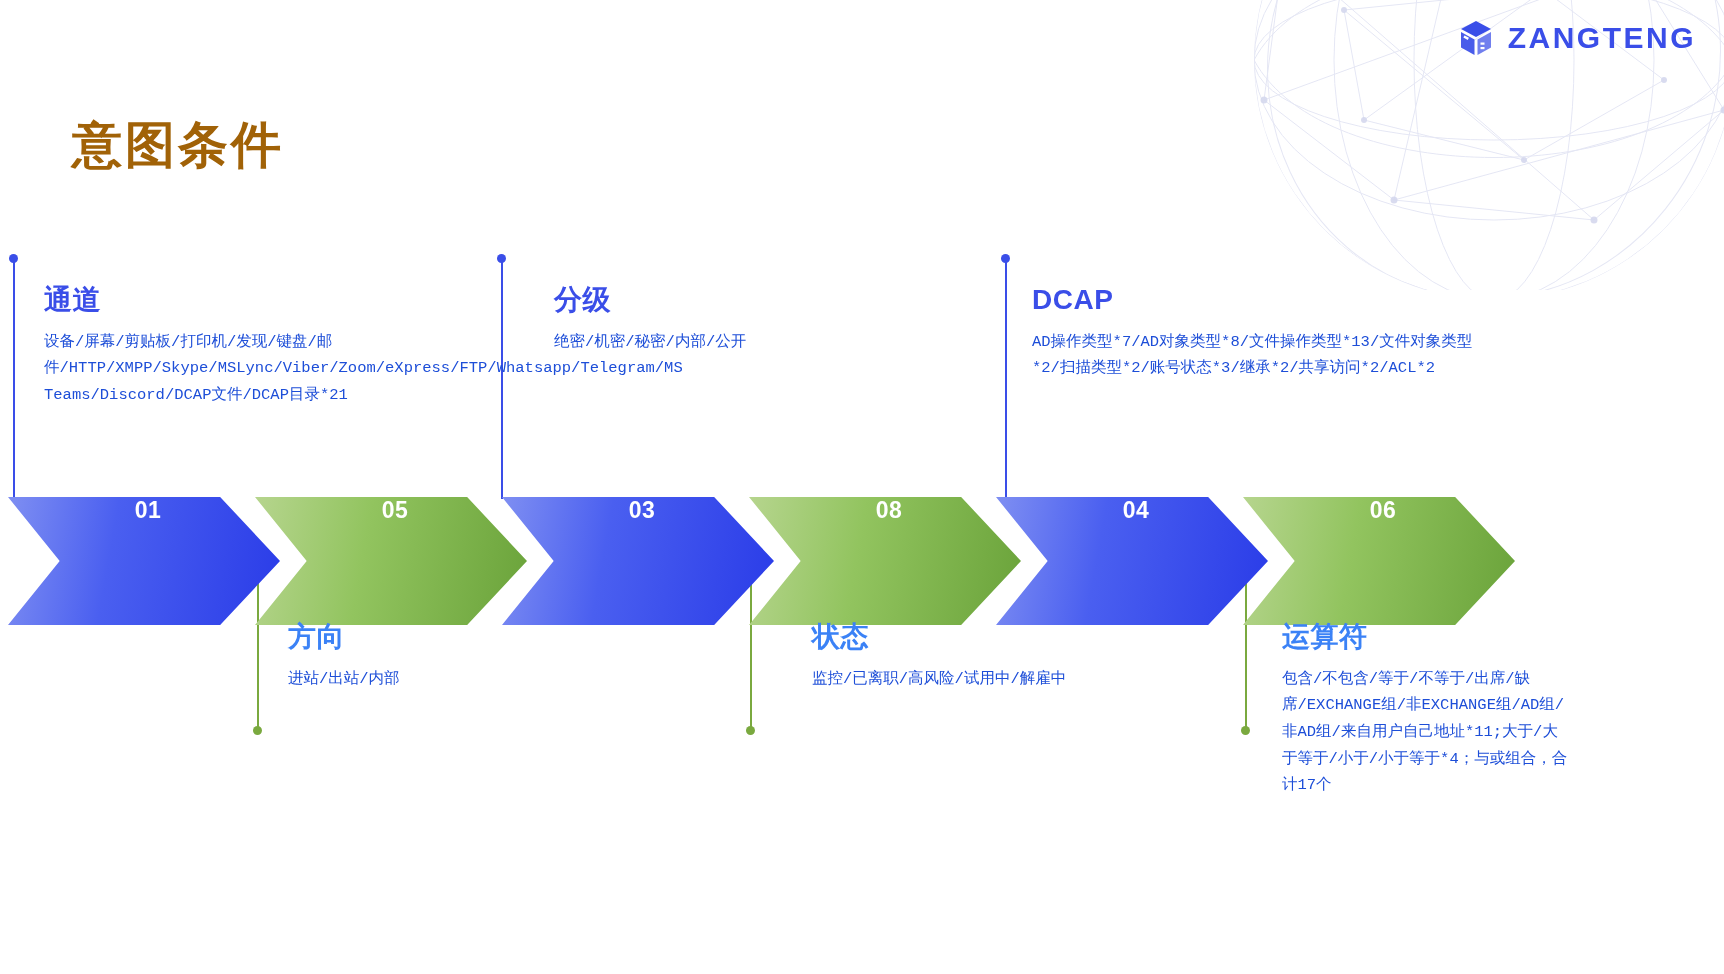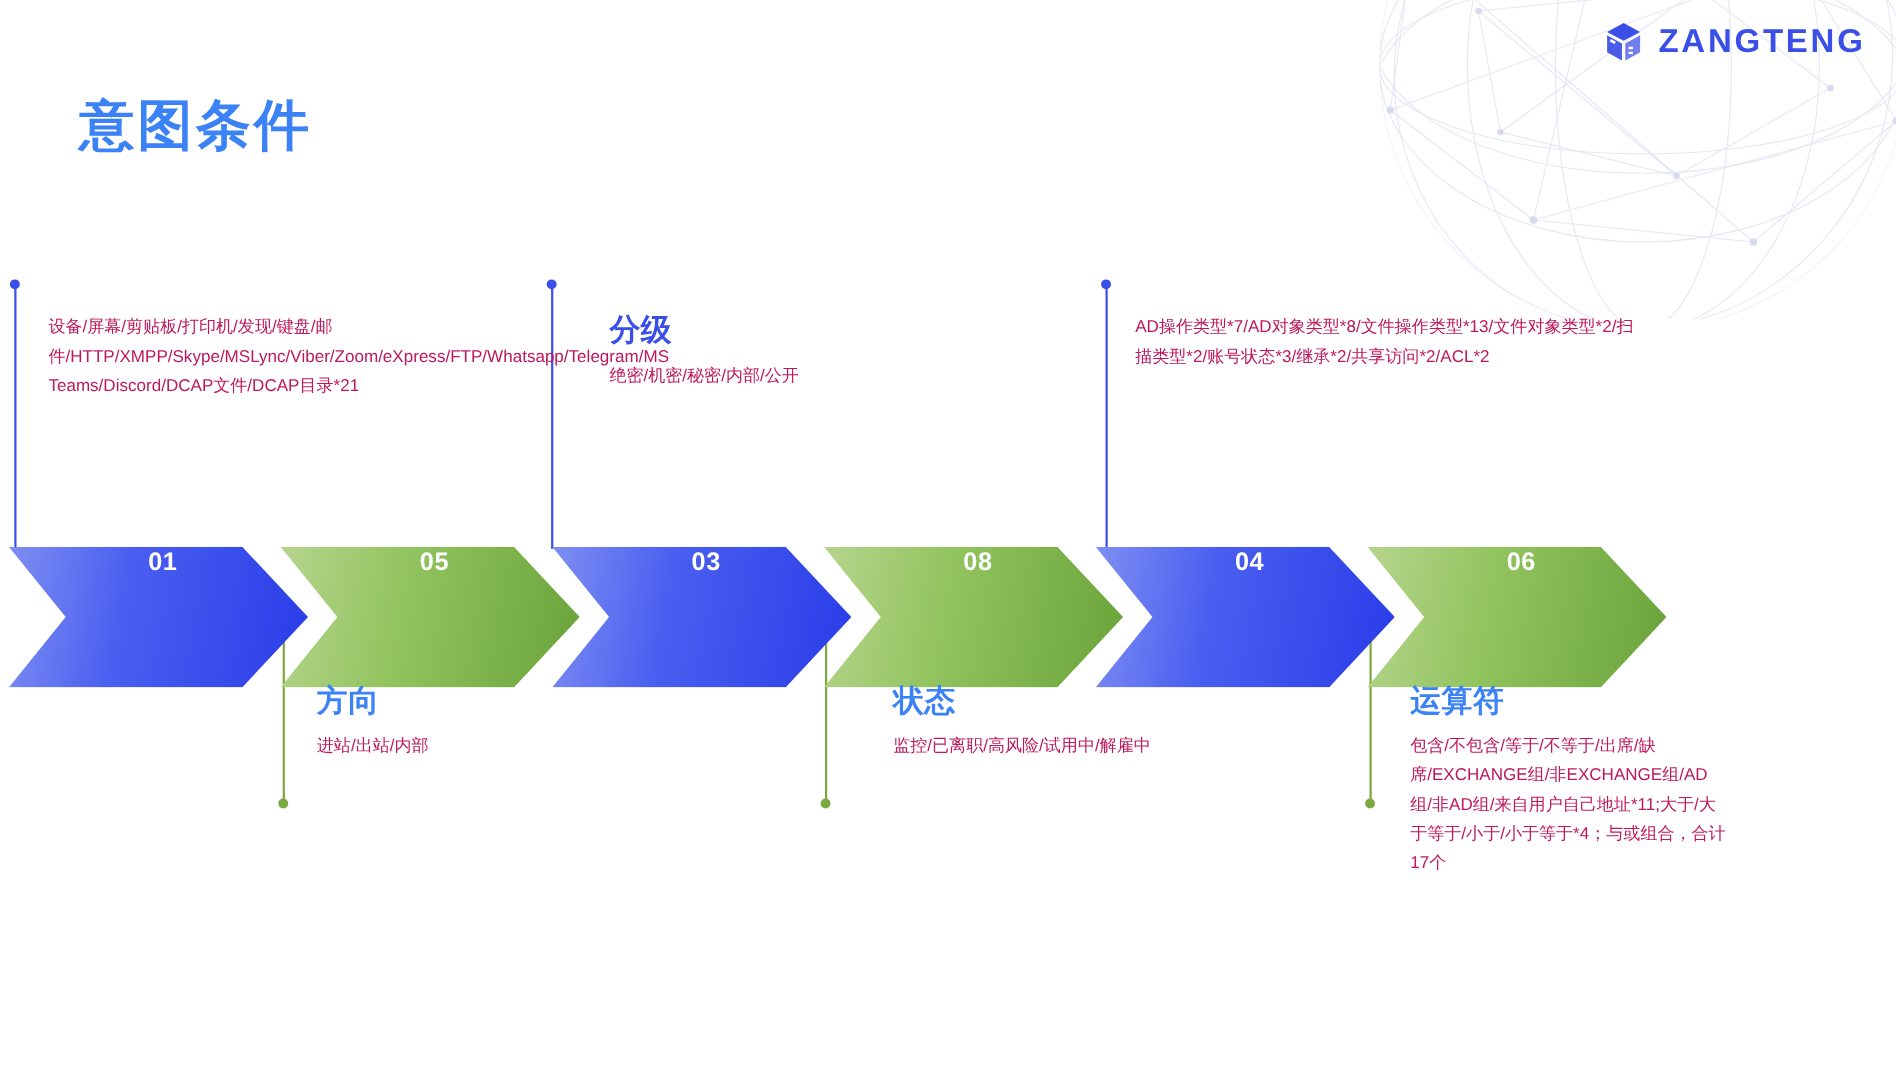--- a/index.html
+++ b/index.html
@@ -24,22 +24,22 @@
     display: flex; align-items: center; gap: 12px;
   }
   .logo-mark { width: 40px; height: 40px; }
   .logo-text {
     font-size: 30px; font-weight: 700; letter-spacing: 2.5px;
     color: #3a4ee8; font-family: "Liberation Sans", sans-serif;
   }
 
   
   .title {
-    position: absolute; left: 72px; top: 81px;
-    font-size: 50px; font-weight: 700; color: #3b82f6;
+    position: absolute; left: 72px; top: 112px;
+    font-size: 50px; font-weight: 700; color: #a16207;
     letter-spacing: 3px;
     font-family: "Liberation Sans", "DejaVu Sans", sans-serif;
   }
 
   
   .arrows { position: absolute; left: 0; top: 497px; width: 1724px; height: 128px; }
   .arrow {
     position: absolute; top: 0; height: 128px; width: 272px;
     display: flex; align-items: flex-start; justify-content: center;
     clip-path: polygon(0 0, 78% 0, 100% 50%, 78% 100%, 0 100%, 19% 50%);
@@ -60,22 +60,22 @@
 
   
   .block { position: absolute; }
   .block h3 {
     font-size: 28px; font-weight: 700; letter-spacing: .5px;
     margin-bottom: 13px; line-height: 1.1;
   }
   .block.top h3    { color: #3a4ee8; }
   .block.bottom h3 { color: #3b82f6; }
   .block p {
-    font-size: 15.5px; line-height: 1.72; color: #be185d;
-    font-family: Liberation Sans, sans-serif;
+    font-size: 15.5px; line-height: 1.72; color: #1d4ed8;
+    font-family: Liberation Mono, monospace;
     white-space: pre-line;
   }
 </style>
 </head>
 <body>
 
 <div class="slide">
 
   <div class="globe-wrap">
     <svg width="620" height="420" viewBox="0 0 620 420" fill="none">
@@ -172,29 +172,31 @@
     </div>
     <div class="arrow blue" style="left:996px;">
       <span class="arrow-num">04</span>
     </div>
     <div class="arrow green" style="left:1243px;">
       <span class="arrow-num">06</span>
     </div>
   </div>
 
   <div class="block top" style="left:44px; top:285px; width:430px;">
+    <h3>通道</h3>
     <p>设备/屏幕/剪贴板/打印机/发现/键盘/邮件/HTTP/XMPP/Skype/MSLync/Viber/Zoom/eXpress/FTP/Whatsapp/Telegram/MS Teams/Discord/DCAP文件/DCAP目录*21</p>
   </div>
 
   <div class="block top" style="left:554px; top:285px; width:430px;">
     <h3>分级</h3>
     <p>绝密/机密/秘密/内部/公开</p>
   </div>
 
   <div class="block top" style="left:1032px; top:285px; width:460px;">
+    <h3>DCAP</h3>
     <p>AD操作类型*7/AD对象类型*8/文件操作类型*13/文件对象类型*2/扫描类型*2/账号状态*3/继承*2/共享访问*2/ACL*2</p>
   </div>
 
   <div class="block bottom" style="left:288px; top:622px; width:430px;">
     <h3>方向</h3>
     <p>进站/出站/内部</p>
   </div>
 
   <div class="block bottom" style="left:812px; top:622px; width:430px;">
     <h3>状态</h3>

